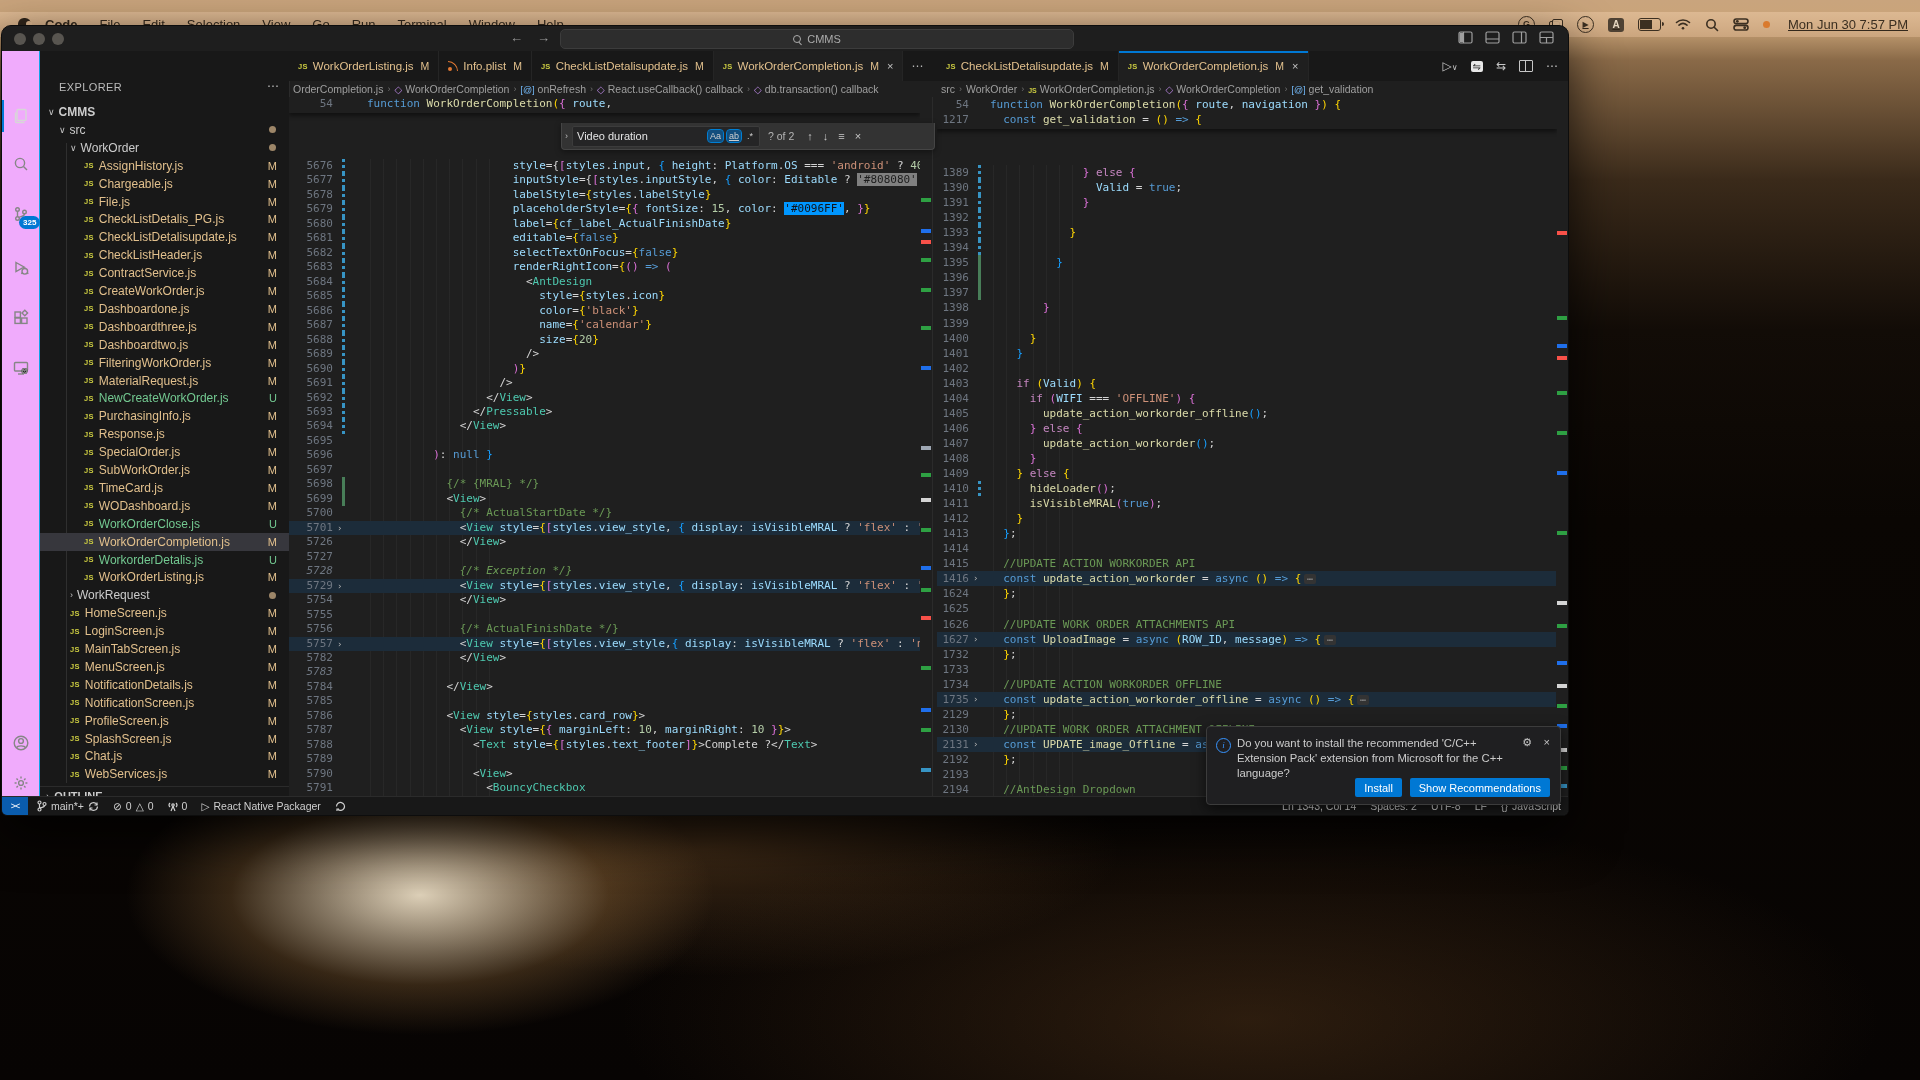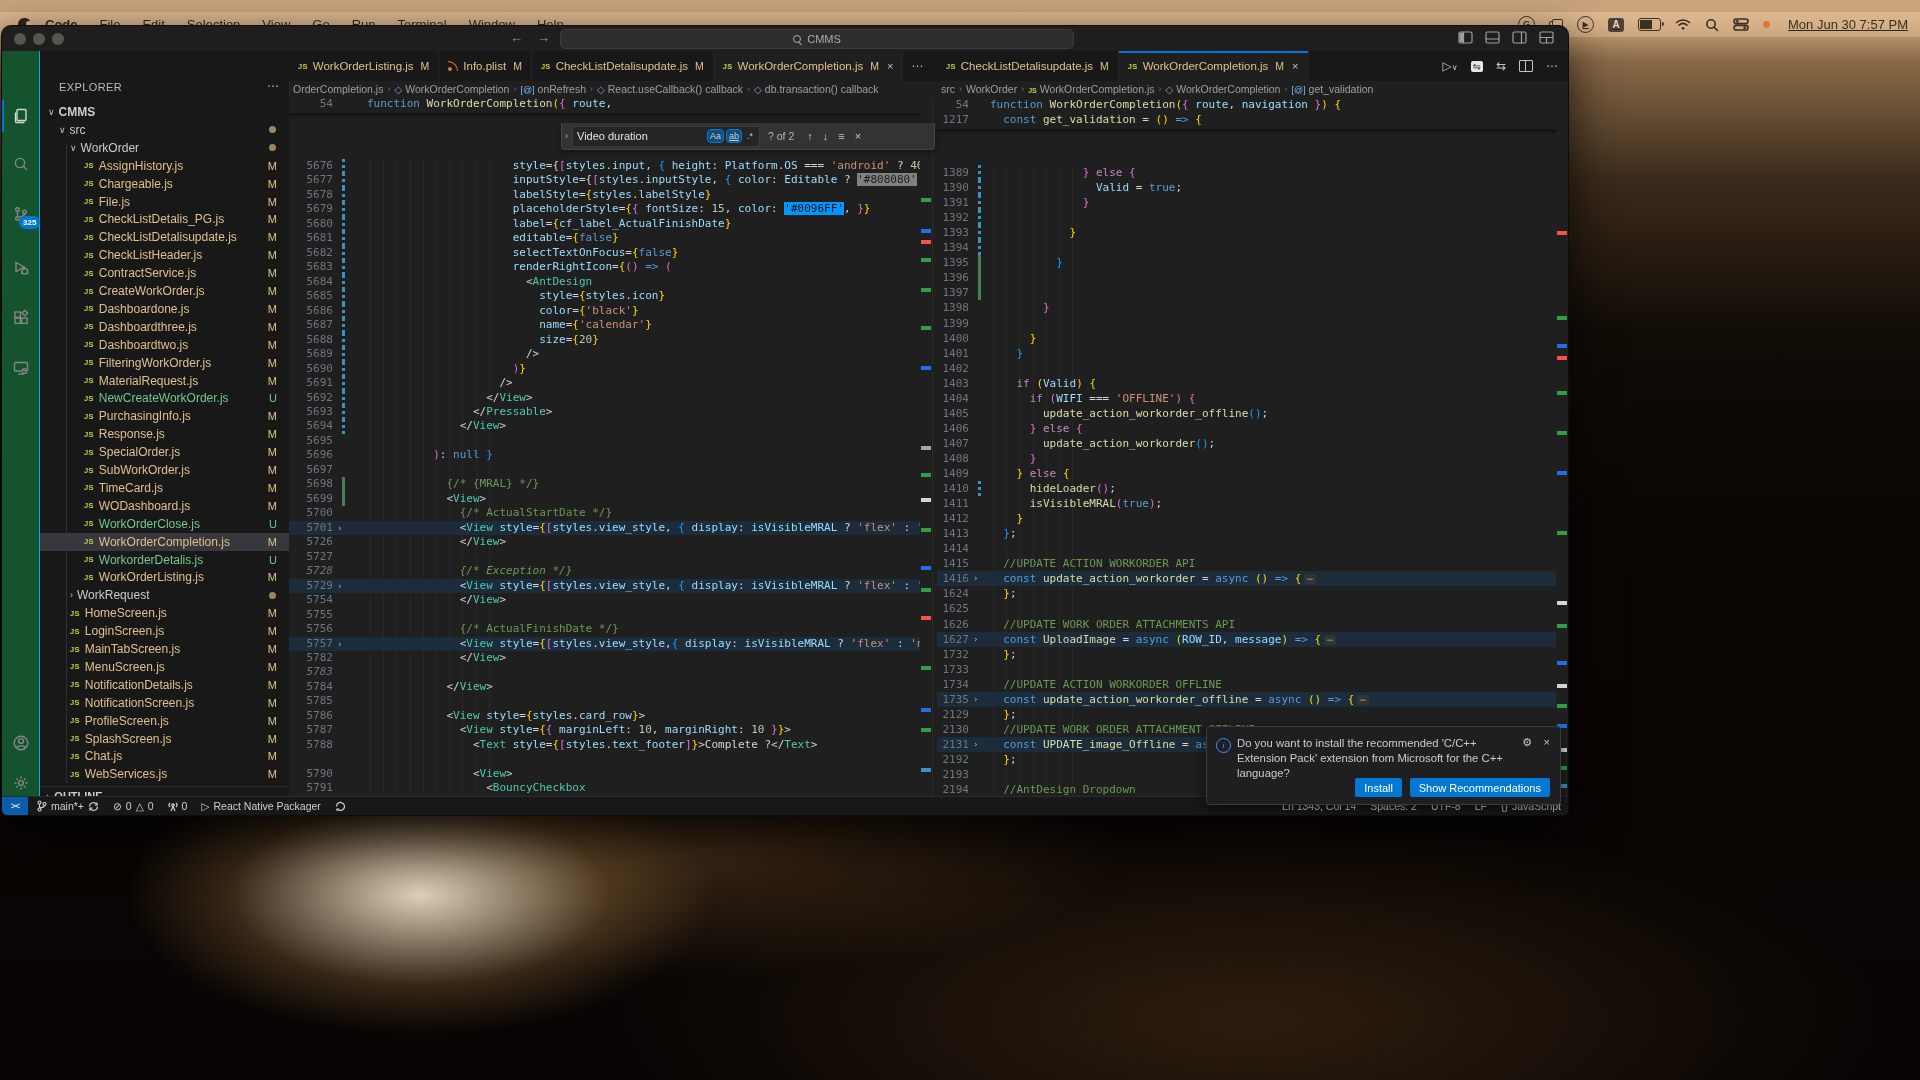--- a/index.html
+++ b/index.html
@@ -35,21 +35,21 @@
   #titlebar{position:absolute;left:0;top:0;width:100%;height:25px;background:#1e1e1e;border-bottom:1px solid #2a2a2a;}
   .tl{position:absolute;top:7px;width:12px;height:12px;border-radius:50%;background:#585550;}
   #navarrows{position:absolute;left:508px;top:4px;color:#9a9a9a;font-size:13px;letter-spacing:14px;}
   #cmdcenter{position:absolute;left:558px;top:3px;width:512px;height:18px;background:#2d2d2d;border:1px solid #3c3c3c;border-radius:5px;color:#ababab;font-size:11px;display:flex;align-items:center;justify-content:center;gap:5px;}
   .sicon{width:9px;height:9px;position:relative;display:inline-block;}
   .sicon:before{content:"";position:absolute;left:0;top:0;width:6px;height:6px;border:1.4px solid #ababab;border-radius:50%;}
   .sicon:after{content:"";position:absolute;right:0px;bottom:-1px;width:4px;height:1.4px;background:#ababab;transform:rotate(45deg);}
   #tb-icons{position:absolute;right:14px;top:5px;display:flex;gap:12px;}
   #tb-icons svg{stroke:#9f9f9f;fill:none;stroke-width:1.2;}
   
-  #activitybar{position:absolute;left:0;top:25px;width:37px;height:752px;background:#14532d;border-right:1px solid #0ea5e9;}
+  #activitybar{position:absolute;left:0;top:25px;width:37px;height:752px;background:#f0abfc;border-right:1px solid #0ea5e9;}
   .ab-icon{position:absolute;left:0;width:37px;height:40px;display:flex;align-items:center;justify-content:center;color:#868686;}
   .ab-icon svg{stroke:#868686;fill:none;stroke-width:1.4;}
   .ab-icon.active svg{stroke:#d7d7d7;}
   .ab-icon.active:before{content:"";position:absolute;left:0;top:4px;bottom:4px;width:2px;background:#0078d4;}
   .ab-badge{position:absolute;border-radius:9px;background:#0078d4;color:#fff;font-size:8px;font-weight:bold;padding:2px 4px;}
   
   #sidebar{position:absolute;left:38px;top:25px;width:249px;height:752px;background:#181818;border-right:1px solid #2b2b2b;overflow:hidden;}
   #expl-head{position:absolute;left:19px;top:30px;color:#bbbbbb;font-size:11px;letter-spacing:.4px;}
   #expl-dots{position:absolute;left:227px;top:28px;color:#bdbdbd;font-size:12px;}
   .frow{position:absolute;left:0;width:249px;height:18px;display:flex;align-items:center;font-size:12px;color:#cccccc;white-space:nowrap;}
@@ -634,20 +634,21 @@
         <div class="code-row" style="left: 0px; right: 0px; top: 525.04px; height: 14.47px; line-height: 14.47px;"><span class="ln" style="left:0;width:44px">5756</span><span class="code" style="left:78px"><span class="tk-c">              {/* ActualFinishDate */}</span></span></div>
         <div class="row-hl" style="left: 0px; right: 0px; top: 539.51px; height: 14.47px;"></div>
         <div class="code-row" style="left: 0px; right: 0px; top: 539.51px; height: 14.47px; line-height: 14.47px;"><span class="ln" style="left:0;width:44px">5757</span><span class="fold" style="left:48px">›</span><span class="code" style="left:78px"><span class="tk-p">              &lt;</span><span class="tk-t">View</span><span class="tk-p"> </span><span class="tk-a">style</span><span class="tk-p">=</span><span class="tk-b1">{</span><span class="tk-b2">[</span><span class="tk-a">styles</span><span class="tk-p">.</span><span class="tk-a">view_style</span><span class="tk-p">,</span><span class="tk-b3">{</span><span class="tk-p"> </span><span class="tk-a">display</span><span class="tk-p">: </span><span class="tk-a">isVisibleMRAL</span><span class="tk-p"> ? </span><span class="tk-s">'flex'</span><span class="tk-p"> : </span><span class="tk-s">'none'</span></span></div>
         <div class="code-row" style="left: 0px; right: 0px; top: 553.98px; height: 14.47px; line-height: 14.47px;"><span class="ln" style="left:0;width:44px">5782</span><span class="code" style="left:78px"><span class="tk-p">              &lt;/</span><span class="tk-t">View</span><span class="tk-p">&gt;</span></span></div>
         <div class="code-row" style="left: 0px; right: 0px; top: 568.45px; height: 14.47px; line-height: 14.47px; font-style: italic;"><span class="ln" style="left:0;width:44px">5783</span><span class="code" style="left:78px"></span></div>
         <div class="code-row" style="left: 0px; right: 0px; top: 582.92px; height: 14.47px; line-height: 14.47px;"><span class="ln" style="left:0;width:44px">5784</span><span class="code" style="left:78px"><span class="tk-p">            &lt;/</span><span class="tk-t">View</span><span class="tk-p">&gt;</span></span></div>
         <div class="code-row" style="left: 0px; right: 0px; top: 597.39px; height: 14.47px; line-height: 14.47px;"><span class="ln" style="left:0;width:44px">5785</span><span class="code" style="left:78px"></span></div>
         <div class="code-row" style="left: 0px; right: 0px; top: 611.86px; height: 14.47px; line-height: 14.47px;"><span class="ln" style="left:0;width:44px">5786</span><span class="code" style="left:78px"><span class="tk-p">            &lt;</span><span class="tk-t">View</span><span class="tk-p"> </span><span class="tk-a">style</span><span class="tk-p">=</span><span class="tk-b1">{</span><span class="tk-a">styles</span><span class="tk-p">.</span><span class="tk-a">card_row</span><span class="tk-b1">}</span><span class="tk-p">&gt;</span></span></div>
         <div class="code-row" style="left: 0px; right: 0px; top: 626.33px; height: 14.47px; line-height: 14.47px;"><span class="ln" style="left:0;width:44px">5787</span><span class="code" style="left:78px"><span class="tk-p">              &lt;</span><span class="tk-t">View</span><span class="tk-p"> </span><span class="tk-a">style</span><span class="tk-p">=</span><span class="tk-b1">{</span><span class="tk-b2">{</span><span class="tk-p"> </span><span class="tk-a">marginLeft</span><span class="tk-p">: </span><span class="tk-n">10</span><span class="tk-p">, </span><span class="tk-a">marginRight</span><span class="tk-p">: </span><span class="tk-n">10</span><span class="tk-p"> </span><span class="tk-b2">}</span><span class="tk-b1">}</span><span class="tk-p">&gt;</span></span></div>
         <div class="code-row" style="left: 0px; right: 0px; top: 640.8px; height: 14.47px; line-height: 14.47px;"><span class="ln" style="left:0;width:44px">5788</span><span class="code" style="left:78px"><span class="tk-p">                &lt;</span><span class="tk-t">Text</span><span class="tk-p"> </span><span class="tk-a">style</span><span class="tk-p">=</span><span class="tk-b1">{</span><span class="tk-b2">[</span><span class="tk-a">styles</span><span class="tk-p">.</span><span class="tk-a">text_footer</span><span class="tk-b2">]</span><span class="tk-b1">}</span><span class="tk-p">&gt;</span><span class="tk-p">Complete ?</span><span class="tk-p">&lt;/</span><span class="tk-t">Text</span><span class="tk-p">&gt;</span></span></div>
+        <div class="code-row" style="left: 0px; right: 0px; top: 655.27px; height: 14.47px; line-height: 14.47px;"><span class="ln" style="left:0;width:44px">5789</span><span class="code" style="left:78px"></span></div>
         <div class="code-row" style="left: 0px; right: 0px; top: 669.74px; height: 14.47px; line-height: 14.47px;"><span class="ln" style="left:0;width:44px">5790</span><span class="code" style="left:78px"><span class="tk-p">                &lt;</span><span class="tk-t">View</span><span class="tk-p">&gt;</span></span></div>
         <div class="code-row" style="left: 0px; right: 0px; top: 684.21px; height: 14.47px; line-height: 14.47px;"><span class="ln" style="left:0;width:44px">5791</span><span class="code" style="left:78px"><span class="tk-p">                  &lt;</span><span class="tk-t">BouncyCheckbox</span></span></div>
         <div class="code-row" style="left: 0px; right: 0px; top: 698.68px; height: 14.47px; line-height: 14.47px;"><span class="ln" style="left:0;width:44px">5792</span><span class="code" style="left:78px"><span class="tk-a">                    style</span><span class="tk-p">=</span><span class="tk-b1">{</span><span class="tk-b2">{</span><span class="tk-p"> </span><span class="tk-a">margin</span><span class="tk-p">: </span><span class="tk-n">10</span><span class="tk-p"> </span><span class="tk-b2">}</span><span class="tk-b1">}</span></span></div>
         <div class="code-row" style="left: 0px; right: 0px; top: 713.15px; height: 14.47px; line-height: 14.47px;"><span class="ln" style="left:0;width:44px">5793</span><span class="code" style="left:78px"><span class="tk-a">                    size</span><span class="tk-p">=</span><span class="tk-b1">{</span><span class="tk-n">45</span><span class="tk-b1">}</span></span></div>
         <div class="sticky" style="height: 16.47px;">
           <div class="code-row" style="left: 0px; right: 0px; top: 0px; height: 14.47px; line-height: 14.47px;"><span class="ln" style="left:0;width:44px">54</span><span class="code" style="left:78px"><span class="tk-k">function</span><span class="tk-p"> </span><span class="tk-f">WorkOrderCompletion</span><span class="tk-b1">(</span><span class="tk-b2">{</span><span class="tk-p"> </span><span class="tk-a">route</span><span class="tk-p">,</span></span></div>
         </div>
       </div>
     <div class="ruler" style="left:918px" id="ruler-left">
         <div class="rmark" style="top: 29px; background: rgb(248, 81, 73);"></div>

